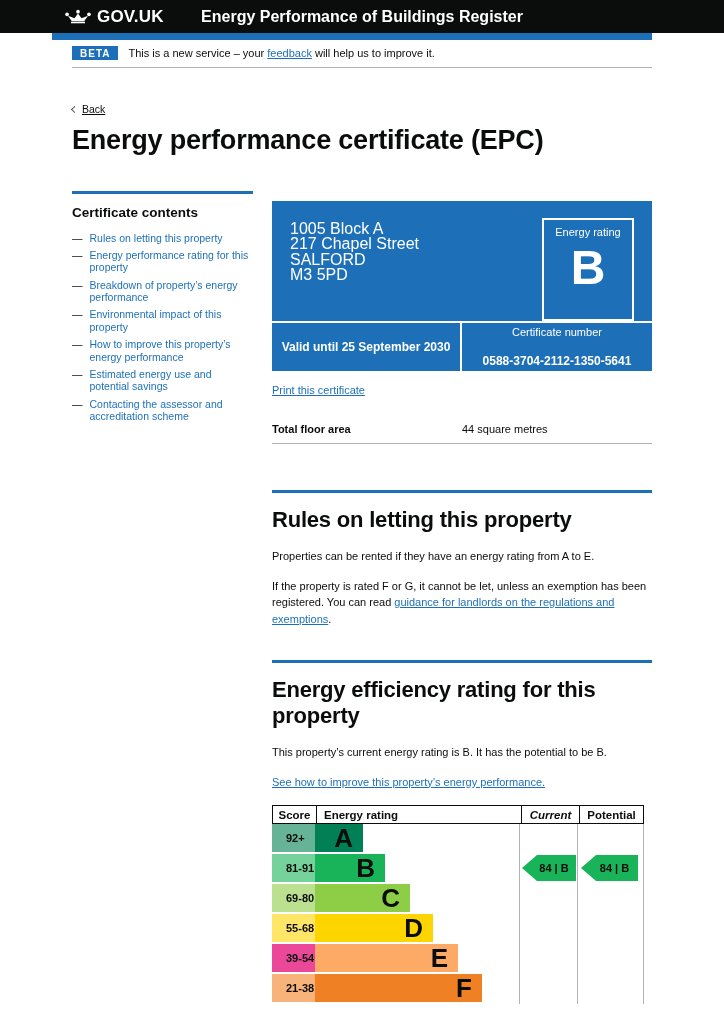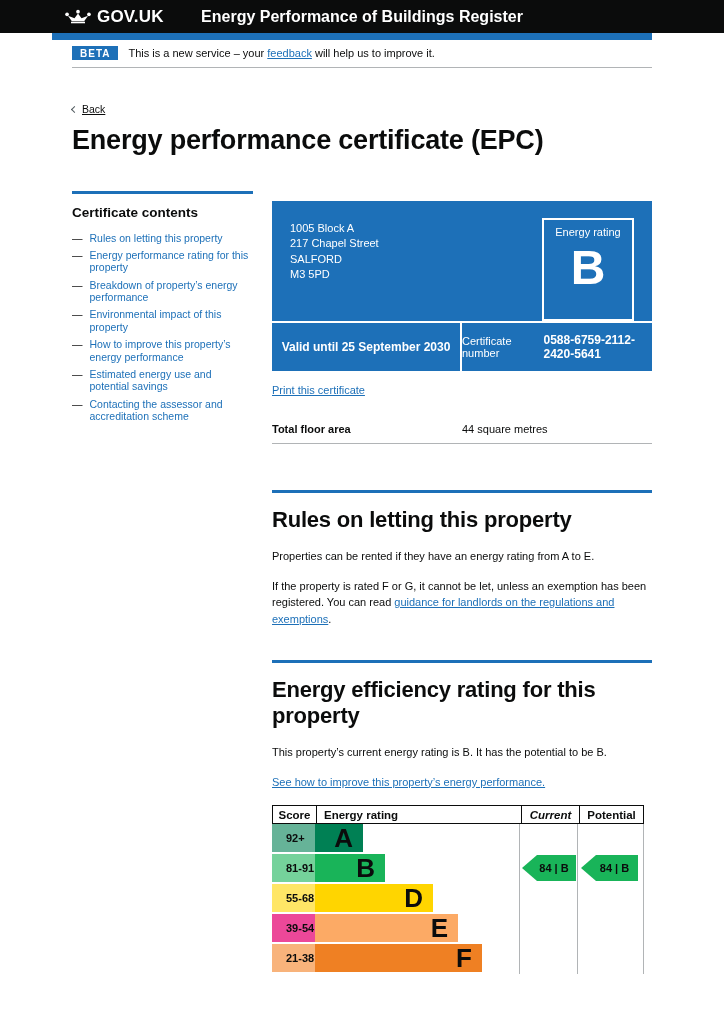--- a/index.html
+++ b/index.html
@@ -57,34 +57,34 @@
   .sidebar h2 { font-size: 13.5px; margin-bottom: 12px; }
   .sidebar ul { list-style: none; }
   .sidebar li { display: flex; gap: 7px; margin-bottom: 5px; font-size: 10.5px; line-height: 1.18; }
   .sidebar li .dash { color: #0b0c0c; flex: none; }
   .sidebar li a { color: #1d70b8; text-decoration: none; }
   .main { width: 380px; margin-left: 19px; margin-top: 10px; flex: none; }
 
   
   .cert-box { background: #1d70b8; color: #fff; }
   .cert-top { display: flex; justify-content: space-between; padding: 17px 18px 15px; height: 120px; }
-  .cert-address { font-size: 11px; line-height: 15.5px; padding-top: 3px; }
+  .cert-address { font-size: 16px; line-height: 15.5px; padding-top: 3px; }
   .rating-box {
     width: 92px; height: 103px; border: 2px solid #fff; text-align: center;
     padding-top: 6px; flex: none;
   }
   .rating-box .rating-label { font-size: 11px; }
   .rating-box .rating-letter { font-size: 48px; font-weight: bold; line-height: 1.25; }
   .cert-bottom { border-top: 2px solid #fff; display: flex; height: 50px; }
   .cert-valid {
     width: 50%; border-right: 2px solid #fff; display: flex; align-items: center;
     justify-content: center; font-weight: bold; font-size: 12px; text-align: center; padding: 4px;
   }
   .cert-number-cell {
-    width: 50%; display: flex; flex-direction: row; align-items: center;
+    width: 50%; display: flex; flex-direction: column; align-items: center;
     justify-content: center; font-size: 11px; gap: 16px;
   }
   .cert-number-cell .num { font-weight: bold; font-size: 12px; }
 
   .print-link { display: inline-block; margin-top: 13px; font-size: 11px; color: #1d70b8; text-decoration: underline; }
 
   
   table.summary { width: 100%; border-collapse: collapse; margin-top: 17px; font-size: 11px; }
   table.summary td { border-bottom: 1px solid #b1b4b6; padding: 8px 0; vertical-align: top; }
   table.summary td.label { font-weight: bold; width: 50%; }
@@ -210,21 +210,21 @@
             </div>
           <div class="rating-box">
             <div class="rating-label">Energy rating</div>
             <div class="rating-letter">B</div>
           </div>
         </div>
         <div class="cert-bottom">
           <div class="cert-valid">Valid until 25 September 2030</div>
           <div class="cert-number-cell">
             <div>Certificate number</div>
-            <div class="num">0588-6759-2112-2420-5641</div>
+            <div class="num">0588-3704-2112-1350-5641</div>
           </div>
         </div>
       </div>
 
       <a class="print-link">Print this certificate</a>
 
       <table class="summary">
         <tbody id="summary-body">
             <tr>
               <td class="label">Total floor area</td>
@@ -263,20 +263,24 @@
               <div class="score-cell" style="background: rgb(102, 179, 152);">92+</div>
               <div class="band-bar" style="background: rgb(0, 128, 84); width: 48px;">A</div>
             </div>
             <div class="band-row">
               <div class="score-cell" style="background: rgb(117, 210, 155);">81-91</div>
               <div class="band-bar" style="background: rgb(25, 180, 89); width: 70px;">B</div>
               <div class="rating-arrow arrow-current" style="background: rgb(25, 180, 89);">84 | B</div>
               <div class="rating-arrow arrow-potential" style="background: rgb(25, 180, 89);">84 | B</div>
             </div>
             <div class="band-row">
+              <div class="score-cell" style="background: rgb(187, 225, 144);">69-80</div>
+              <div class="band-bar" style="background: rgb(141, 206, 70); width: 95px;">C</div>
+            </div>
+            <div class="band-row">
               <div class="score-cell" style="background: rgb(255, 230, 102);">55-68</div>
               <div class="band-bar" style="background: rgb(255, 213, 0); width: 118px;">D</div>
             </div>
             <div class="band-row">
               <div class="score-cell" style="background: #ec4899;">39-54</div>
               <div class="band-bar" style="background: rgb(252, 170, 101); width: 143px;">E</div>
             </div>
             <div class="band-row">
               <div class="score-cell" style="background: rgb(248, 179, 123);">21-38</div>
               <div class="band-bar" style="background: rgb(239, 128, 35); width: 167px;">F</div>

